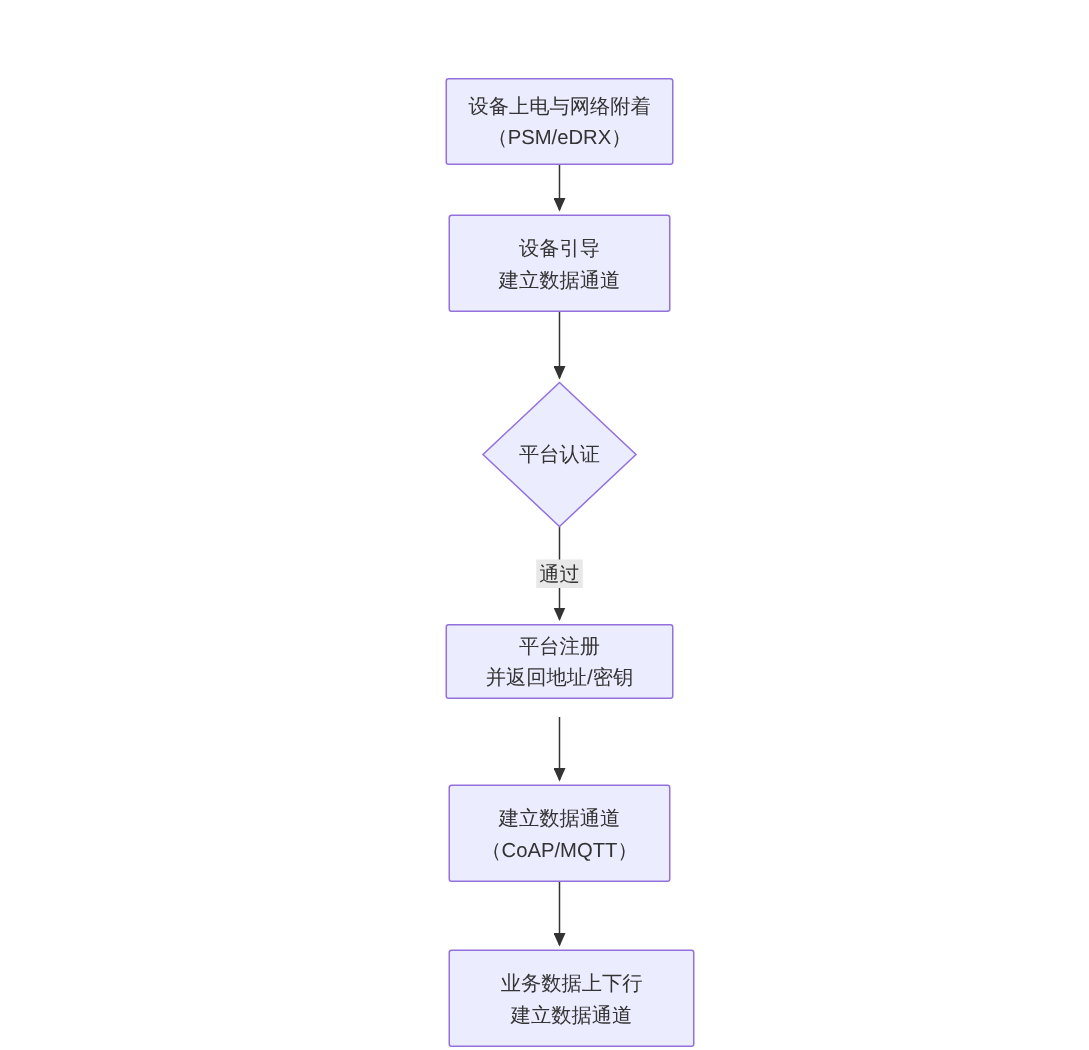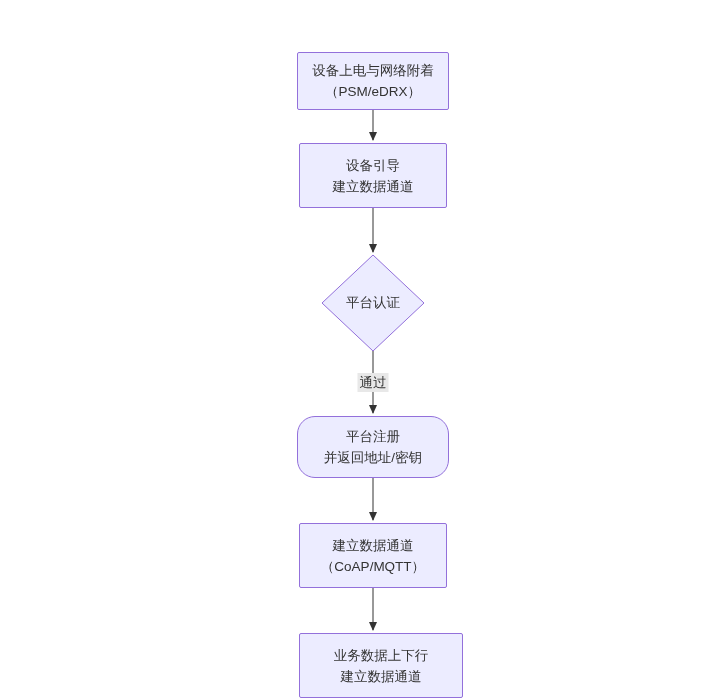--- a/index.html
+++ b/index.html
@@ -47,21 +47,21 @@
     flex-direction: column;
     align-items: center;
     justify-content: center;
     color: var(--text);
     font-size: 13.5px;
     line-height: 21px;
     text-align: center;
   }
   #node-power    { left: 297px; top: 21px;  width: 152px; height: 58px; }
   #node-bootstrap{ left: 299px; top: 112px; width: 148px; height: 65px; }
-  #node-register { left: 297px; top: 385px; width: 152px; height: 62px; border-radius: 18px; }
+  #node-register { left: 297px; top: 385px; width: 152px; height: 50px; }
   #node-channel  { left: 299px; top: 492px; width: 148px; height: 65px; }
   #node-business { left: 299px; top: 602px; width: 164px; height: 65px; }
   .diamond-label {
     position: absolute;
     left: 373px; top: 272px;
     transform: translate(-50%, -50%);
     color: var(--text);
     font-size: 13.5px;
     white-space: nowrap;
   }

